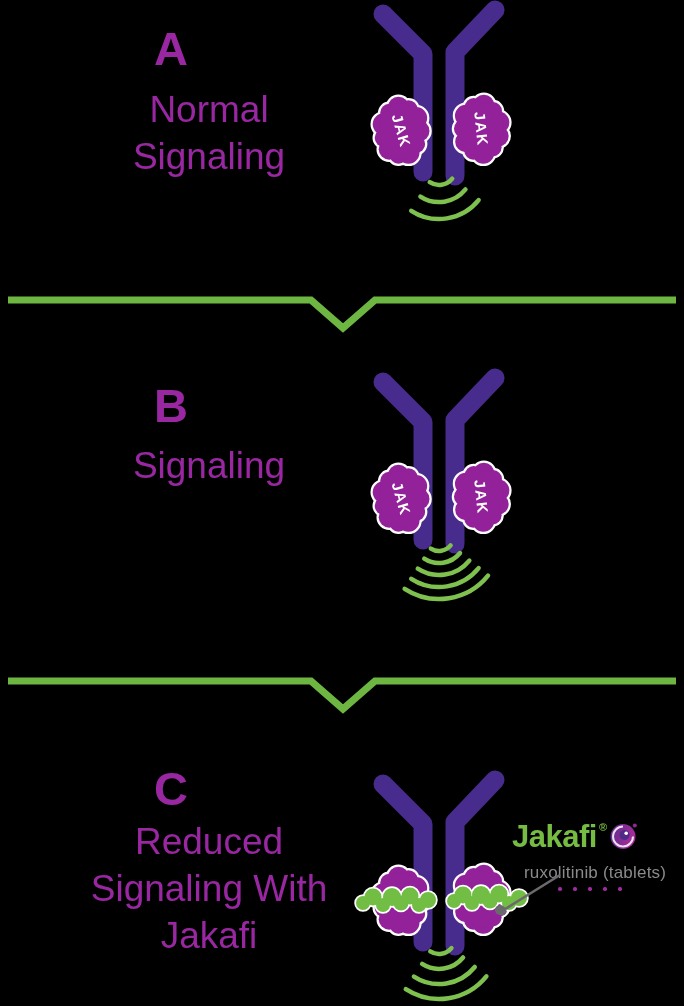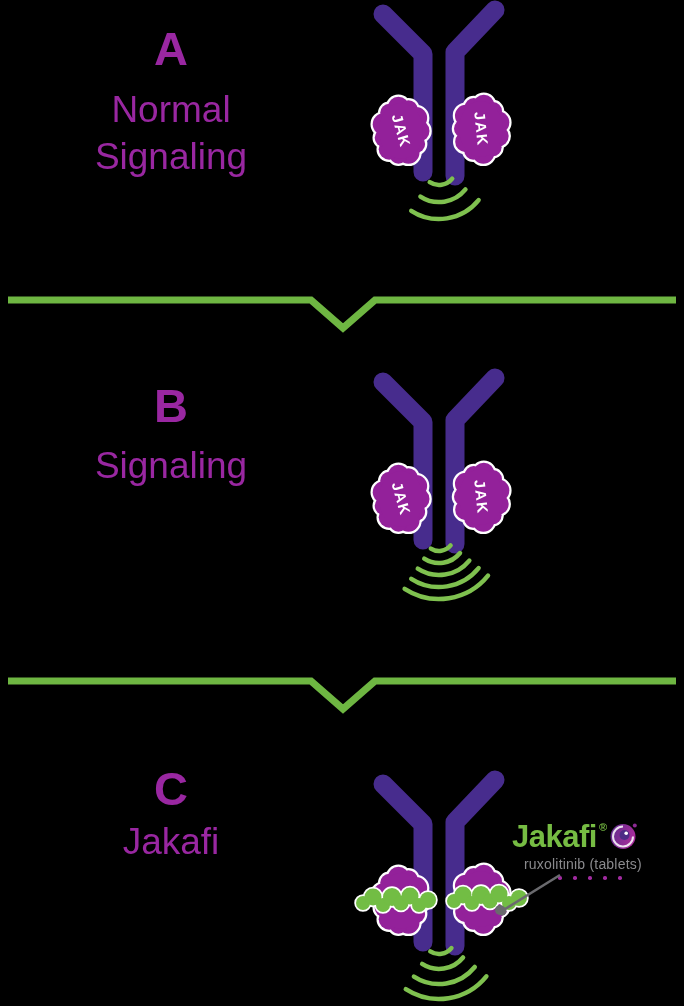--- a/index.html
+++ b/index.html
@@ -7,21 +7,21 @@
     position:relative;width:684px;height:1006px;overflow:hidden;
     background:var(--bg,#000);
     font-family:"Liberation Sans",sans-serif;
   }
   .panel-letter{
     position:absolute;left:0;width:342px;text-align:center;
     font-size:47px;font-weight:bold;color:var(--magenta,#9927A1);
   }
   .panel-title{
     position:absolute;left:0;width:342px;text-align:center;
-    font-size:37px;line-height:47px;color:var(--magenta,#9927A1);
+    font-size:37px;line-height:47px;color:var(--magenta,#9927A1);padding-left:38px;
   }
   #letter-a{top:21px}   #title-a{top:86px}
   #letter-b{top:378px}  #title-b{top:442px}
   #letter-c{top:761px}  #title-c{top:818px}
   .receptor{position:absolute;left:329px;overflow:visible}
   #receptor-0{top:-6px}
   #receptor-1{top:362px}
   #receptor-2{top:764px}
   .divider{position:absolute;left:0}
   #divider-1{top:272px}
@@ -33,21 +33,21 @@
   .jak-text{fill:#fff;font-weight:bold;font-size:15px;letter-spacing:1.5px;font-family:"Liberation Sans",sans-serif}
   .wave{fill:none;stroke:var(--wave,#7FC14F);stroke-width:4.5;stroke-linecap:round}
   .mol-outline{fill:var(--mol,#72BD44);stroke:#fff;stroke-width:3.5}
   .mol-fill{fill:var(--mol,#72BD44)}
   .gray-dot{fill:var(--pointer,#6A6A6E)}
   .logo{position:absolute;left:512px;top:822px;width:160px}
   .logo-row{display:flex;align-items:flex-start;gap:2px}
   .brand{font-size:31px;line-height:30px;font-weight:bold;color:var(--logo-green,#76BC43);letter-spacing:-0.5px}
   .reg{font-size:11px;font-weight:bold;color:var(--logo-green,#76BC43);margin-top:-1px}
   .swirl{margin-top:0}
-  .sub{font-size:14px;color:var(--logo-gray,#8A8A8D);margin-left:12px;margin-top:4px;letter-spacing:0.2px;white-space:nowrap}
+  .sub{font-size:17px;color:var(--logo-gray,#8A8A8D);margin-left:12px;margin-top:11px;letter-spacing:0.2px;white-space:nowrap}
   .dots{display:flex;gap:11.5px;margin-left:46px;margin-top:4px}
   .dots i{display:block;width:3.5px;height:3.5px;border-radius:50%;background:var(--dot,#A12BA0)}
   .pointer-svg{position:absolute;left:494px;top:868px;overflow:visible}
   .pointer-svg line{stroke:var(--pointer,#6A6A6E);stroke-width:2.5}
 </style>
 </head>
 <body>
 
 <div class="canvas" style="--bg: #000000; --magenta: #9927A1; --indigo: #472C8D; --blob: #93219A; --green: #6EB642; --wave: #7FC14F; --mol: #72BD44; --logo-green: #76BC43; --logo-gray: #8A8A8D; --pointer: #6A6A6E; --dot: #A12BA0;">
 
@@ -185,20 +185,22 @@
           <path d="M83.9 203.0 A39 39 0 0 0 136.1 203.0" class="wave"></path>
           <path d="M75.9 211.9 A51 51 0 0 0 144.1 211.9" class="wave"></path>
           <path d="M67.8 220.8 A63 63 0 0 0 152.2 220.8" class="wave"></path>
         </g>
       </svg>
   </section>
 
   <section>
     <div id="letter-c" class="panel-letter">C</div>
     <div id="title-c" class="panel-title">
+      <div>Reduced</div>
+      <div>Signaling With</div>
       <div>Jakafi</div>
     </div>
     <svg id="receptor-2" class="receptor" width="220" height="270">
         <path d="M54 20 L94 60 L94 178" class="receptor-stroke"></path>
         <path d="M166 16 L126 58 L126 182" class="receptor-stroke"></path>
         <circle cx="90" cy="137" r="10.5" class="blob-outline"></circle>
         <circle cx="87.14256359096126" cy="149.97537961893434" r="9" class="blob-outline"></circle>
         <circle cx="79.47747023403396" cy="158.83116788850845" r="11" class="blob-outline"></circle>
         <circle cx="69.43833291108086" cy="160.75571460514237" r="9" class="blob-outline"></circle>
         <circle cx="60.21250678898487" cy="155.1379897845022" r="10.5" class="blob-outline"></circle>

